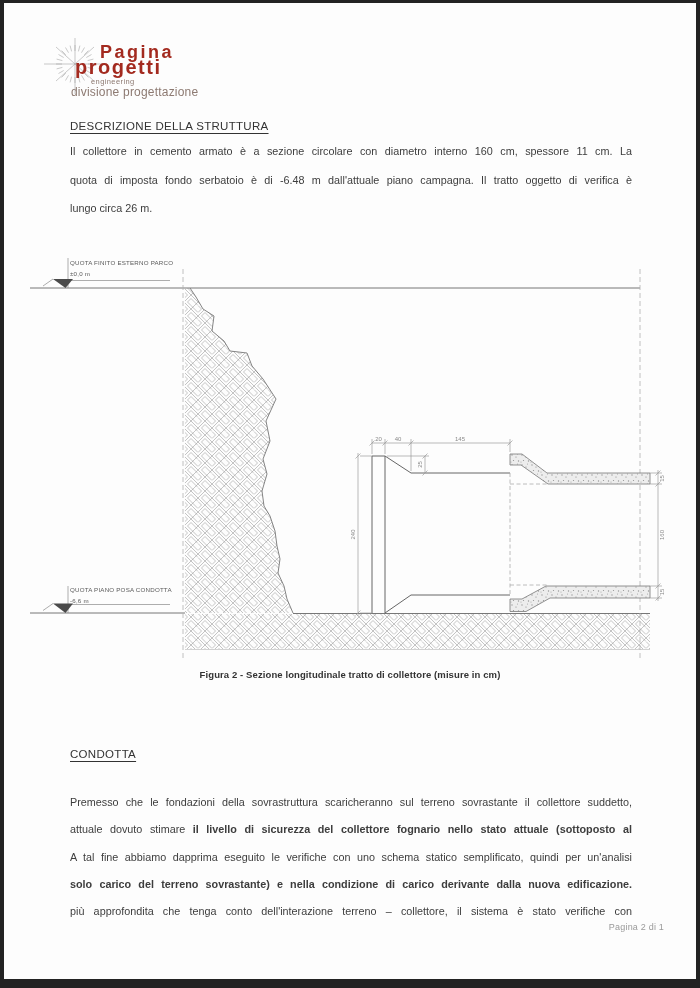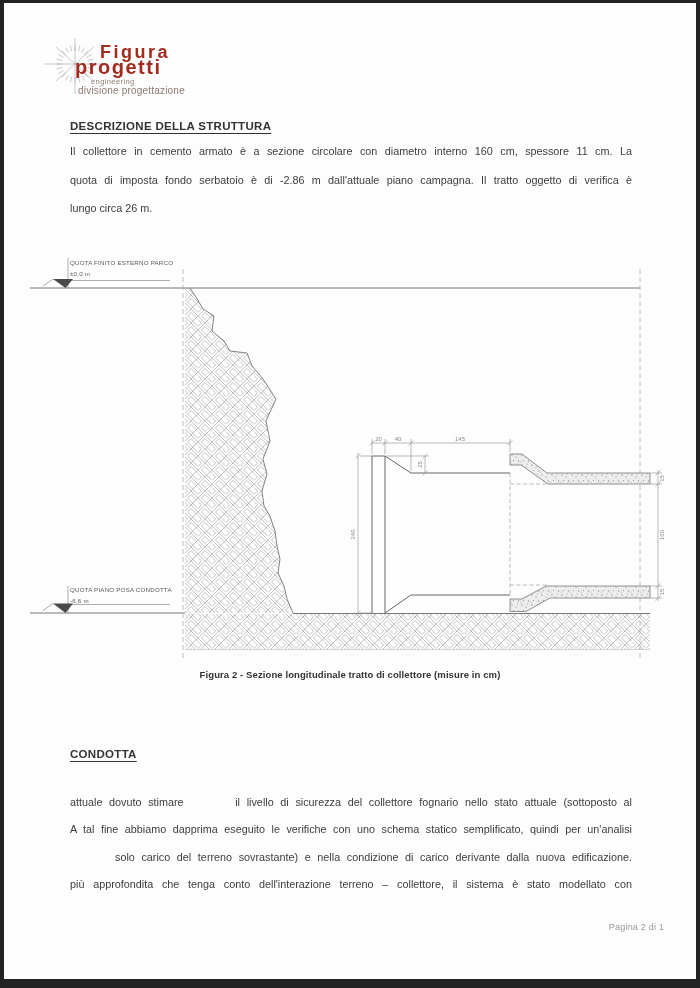--- a/index.html
+++ b/index.html
@@ -10,32 +10,32 @@
   .page{
     position:absolute;left:4px;right:4px;top:3px;bottom:9px;
     background:#fdfdfd;color:#3a3a3a;
   }
   
   .logo{position:absolute;left:38px;top:34px;width:190px;height:62px;}
   .logo .ltxt{position:absolute;white-space:nowrap;line-height:1;}
   .logo-tekno{left:58px;top:6px;font-size:18px;font-weight:bold;letter-spacing:2.5px;}
   .logo-progetti{left:33px;top:20px;font-size:20px;font-weight:bold;letter-spacing:1.5px;}
   .logo-sub1{left:36px;top:41px;font-size:7.5px;color:#8d7a72;letter-spacing:.4px;padding-left:13px;}
-  .logo-sub2{left:36px;top:49px;font-size:10px;color:#8d7a72;letter-spacing:.2px;}
+  .logo-sub2{left:29px;top:49px;font-size:12px;color:#8d7a72;letter-spacing:.2px;}
   
   .heading{
-    position:absolute;left:66px;font-size:11.5px;font-weight:bold;color:#333;
+    position:absolute;left:66px;font-size:11.5px;font-weight:normal;color:#333;
     text-decoration:underline;text-underline-offset:3px;text-decoration-thickness:1px;
     letter-spacing:.3px;line-height:14px;
   }
   .para{position:absolute;left:66px;width:562px;font-size:10.8px;color:#3d3d3d;}
   .para .tl{height:28.5px;line-height:28.5px;text-align:justify;overflow:hidden;white-space:nowrap;}
   .para .jl{text-align-last:justify;white-space:normal;}
   .para2 .tl{height:27.3px;line-height:27.3px;}
-  .b{font-weight:normal;margin-left:45px;}
+  .b{font-weight:bold;}
   .caption{
     position:absolute;left:0;top:666px;width:100%;text-align:center;
     font-size:9.5px;font-weight:bold;color:#333;letter-spacing:.1px;
   }
   .footer{
     position:absolute;top:919px;right:32px;font-size:9px;color:#9a9a9a;letter-spacing:.2px;
   }
   
   .fig{position:absolute;left:26px;top:250px;width:640px;height:412px;}
   .fig svg{display:block;}
@@ -73,31 +73,31 @@
         <line x1="26.5" y1="38.3" x2="23.5" y2="43.5"></line>
           <line x1="29.6" y1="39.6" x2="28.1" y2="45.4"></line>
         <line x1="33" y1="40" x2="33" y2="46"></line>
           <line x1="36.4" y1="39.6" x2="37.9" y2="45.4"></line>
         <line x1="39.5" y1="38.3" x2="42.5" y2="43.5"></line>
           <line x1="42.2" y1="36.2" x2="46.4" y2="40.4"></line>
         <line x1="44.3" y1="33.5" x2="49.5" y2="36.5"></line>
           <line x1="45.6" y1="30.4" x2="51.4" y2="31.9"></line>
       </g>
     </svg>
-    <div class="ltxt logo-tekno" style="color: rgb(163, 42, 31);">Figura</div>
+    <div class="ltxt logo-tekno" style="color: rgb(163, 42, 31);">Pagina</div>
     <div class="ltxt logo-progetti" style="color: rgb(163, 42, 31);">progetti</div>
     <div class="ltxt logo-sub1">engineering</div>
     <div class="ltxt logo-sub2">divisione progettazione</div>
   </div>
 
   <div class="heading" style="top:116px">DESCRIZIONE DELLA STRUTTURA</div>
 
   <div class="para" style="top:134px">
     <div class="tl jl"><span>Il collettore in cemento armato è a sezione circolare con diametro interno 160 cm, spessore 11 cm. La</span></div>
-    <div class="tl jl"><span>quota di imposta fondo serbatoio è di -2.86 m dall'attuale piano campagna. Il tratto oggetto di verifica è</span></div>
+    <div class="tl jl"><span>quota di imposta fondo serbatoio è di -6.48 m dall'attuale piano campagna. Il tratto oggetto di verifica è</span></div>
     <div class="tl"><span>lungo circa 26 m.</span></div>
   </div>
 
   <div class="fig">
     <svg width="640" height="412" viewBox="0 0 640 412">
       <defs>
         <pattern id="weave" width="14" height="14" patternUnits="userSpaceOnUse">
           <g stroke="#9d9d9d" stroke-width="0.6">
             <path d="M0,7 L7,0 M0,3.5 L3.5,0 M3.5,7 L7,3.5"></path>
             <path d="M7,0 L14,7 M7,3.5 L10.5,7 M10.5,0 L14,3.5"></path>
@@ -190,21 +190,22 @@
         <text class="dimt" x="634" y="339" text-anchor="middle" transform="rotate(-90 634 339)">15</text>
       </g>
     </svg>
   </div>
 
   <div class="caption">Figura 2 - Sezione longitudinale tratto di collettore (misure in cm)</div>
 
   <div class="heading" style="top:744px">CONDOTTA</div>
 
   <div class="para para2" style="top:786px">
+    <div class="tl jl"><span>Premesso che le fondazioni della sovrastruttura scaricheranno sul terreno sovrastante il collettore suddetto,</span></div>
     <div class="tl jl"><span>attuale dovuto stimare </span><span class="b">il livello di sicurezza del collettore fognario nello stato attuale (sottoposto al</span></div>
     <div class="tl jl"><span>A tal fine abbiamo dapprima eseguito le verifiche con uno schema statico semplificato, quindi per un'analisi</span></div>
     <div class="tl jl"><span class="b">solo carico del terreno sovrastante) e nella condizione di carico derivante dalla nuova edificazione.</span></div>
-    <div class="tl jl"><span>più approfondita che tenga conto dell'interazione terreno – collettore, il sistema è stato modellato con</span></div>
+    <div class="tl jl"><span>più approfondita che tenga conto dell'interazione terreno – collettore, il sistema è stato verifiche con</span></div>
   </div>
 
   <div class="footer">Pagina 2 di 1</div>
 
 </div>
 
 </body></html>

